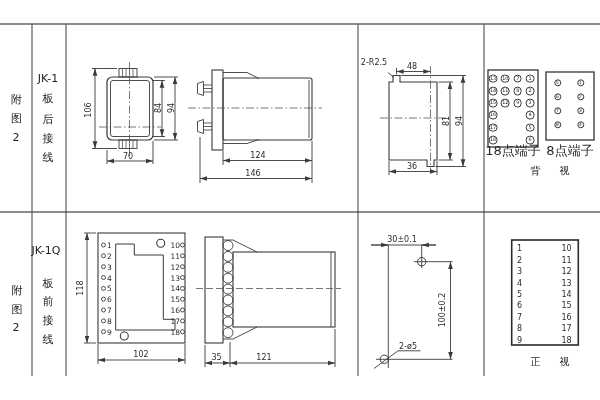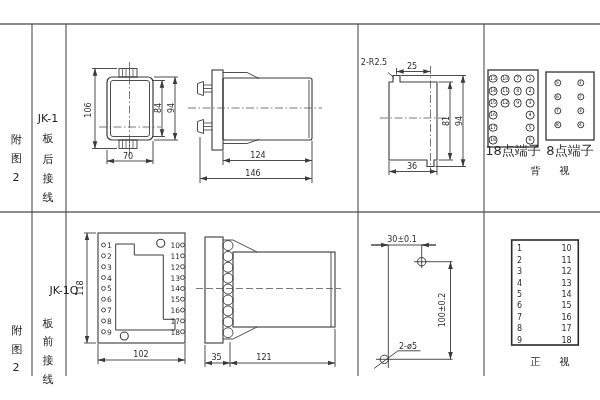--- a/index.html
+++ b/index.html
@@ -2,21 +2,21 @@
 <html><head>
 <meta charset="utf-8">
 <style>
   html,body{margin:0;padding:0;background:#fff;}
   .stage{position:relative;width:600px;height:400px;background:#fff;overflow:hidden;
          font-family:"DejaVu Sans",sans-serif;}
   .stage svg{position:absolute;left:0;top:0;}
   .t{position:absolute;transform:translate(-50%,-50%);white-space:nowrap;
      font:8px "DejaVu Sans",sans-serif;color:#2b2b2b;}
   .rot{transform:translate(-50%,-50%) rotate(-90deg);}
-  .cn{font-size:11px;color:#222;margin-top:40px;}
+  .cn{font-size:11px;color:#222;}
   .lbl{font-size:13px;}
   .view{font-size:10px;letter-spacing:8px;color:#222;}
   .tn{font-size:7.5px;}
   .tb{font-size:8px;}
   .cc{position:absolute;box-sizing:border-box;width:8.8px;height:8.8px;border:1px solid #3a3a3a;
       border-radius:50%;transform:translate(-50%,-50%);text-align:center;
       font:4.8px "DejaVu Sans",sans-serif;line-height:6.6px;color:#111;}
   .c8s{width:7.4px;height:7.4px;line-height:5.2px;font-size:4.4px;}
 </style>
 </head>
@@ -226,21 +226,21 @@
 
 <span class="t rot" style="left:88px;top:110px">106</span>
 <span class="t rot" style="left:157.5px;top:108px">84</span>
 <span class="t rot" style="left:170.5px;top:108px">94</span>
 <span class="t" style="left:128px;top:155.5px">70</span>
 
 <span class="t" style="left:258px;top:155px">124</span>
 <span class="t" style="left:253px;top:173px">146</span>
 
 <span class="t" style="left:374px;top:62px">2-R2.5</span>
-<span class="t" style="left:412px;top:65.5px">25</span>
+<span class="t" style="left:412px;top:65.5px">48</span>
 <span class="t rot" style="left:446px;top:121px">81</span>
 <span class="t rot" style="left:459px;top:121px">94</span>
 <span class="t" style="left:412px;top:166px">36</span>
 
 <span class="cc" style="left:493px;top:78.5px">13</span>
 <span class="cc" style="left:505.3px;top:78.5px">10</span>
 <span class="cc" style="left:517.7px;top:78.5px">7</span>
 <span class="cc" style="left:530px;top:78.5px">1</span>
 <span class="cc" style="left:493px;top:90.8px">14</span>
 <span class="cc" style="left:505.3px;top:90.8px">11</span>
@@ -266,21 +266,21 @@
 <span class="cc c8s" style="left:557.5px;top:124.5px">8</span>
 <span class="cc c8s" style="left:580.5px;top:124.5px">4</span>
 
 <span class="t lbl" style="left:513px;top:150.5px">18点端子</span>
 <span class="t lbl" style="left:570px;top:150.5px">8点端子</span>
 <span class="t view" style="left:554px;top:170.5px">背 视</span>
 
 <span class="t cn" style="left:17px;top:290px">附</span>
 <span class="t cn" style="left:17px;top:309px">图</span>
 <span class="t cn" style="left:16px;top:327px">2</span>
-<span class="t cn" style="left:64px;top:250px">JK-1Q</span>
+<span class="t cn" style="left:46px;top:250px">JK-1Q</span>
 <span class="t cn" style="left:48px;top:283px">板</span>
 <span class="t cn" style="left:48px;top:301px">前</span>
 <span class="t cn" style="left:48px;top:320px">接</span>
 <span class="t cn" style="left:48px;top:339px">线</span>
 
 <span class="t tn" style="left:109.5px;top:245px">1</span>
 <span class="t tn" style="left:109.5px;top:255.8px">2</span>
 <span class="t tn" style="left:109.5px;top:266.7px">3</span>
 <span class="t tn" style="left:109.5px;top:277.5px">4</span>
 <span class="t tn" style="left:109.5px;top:288.4px">5</span>

